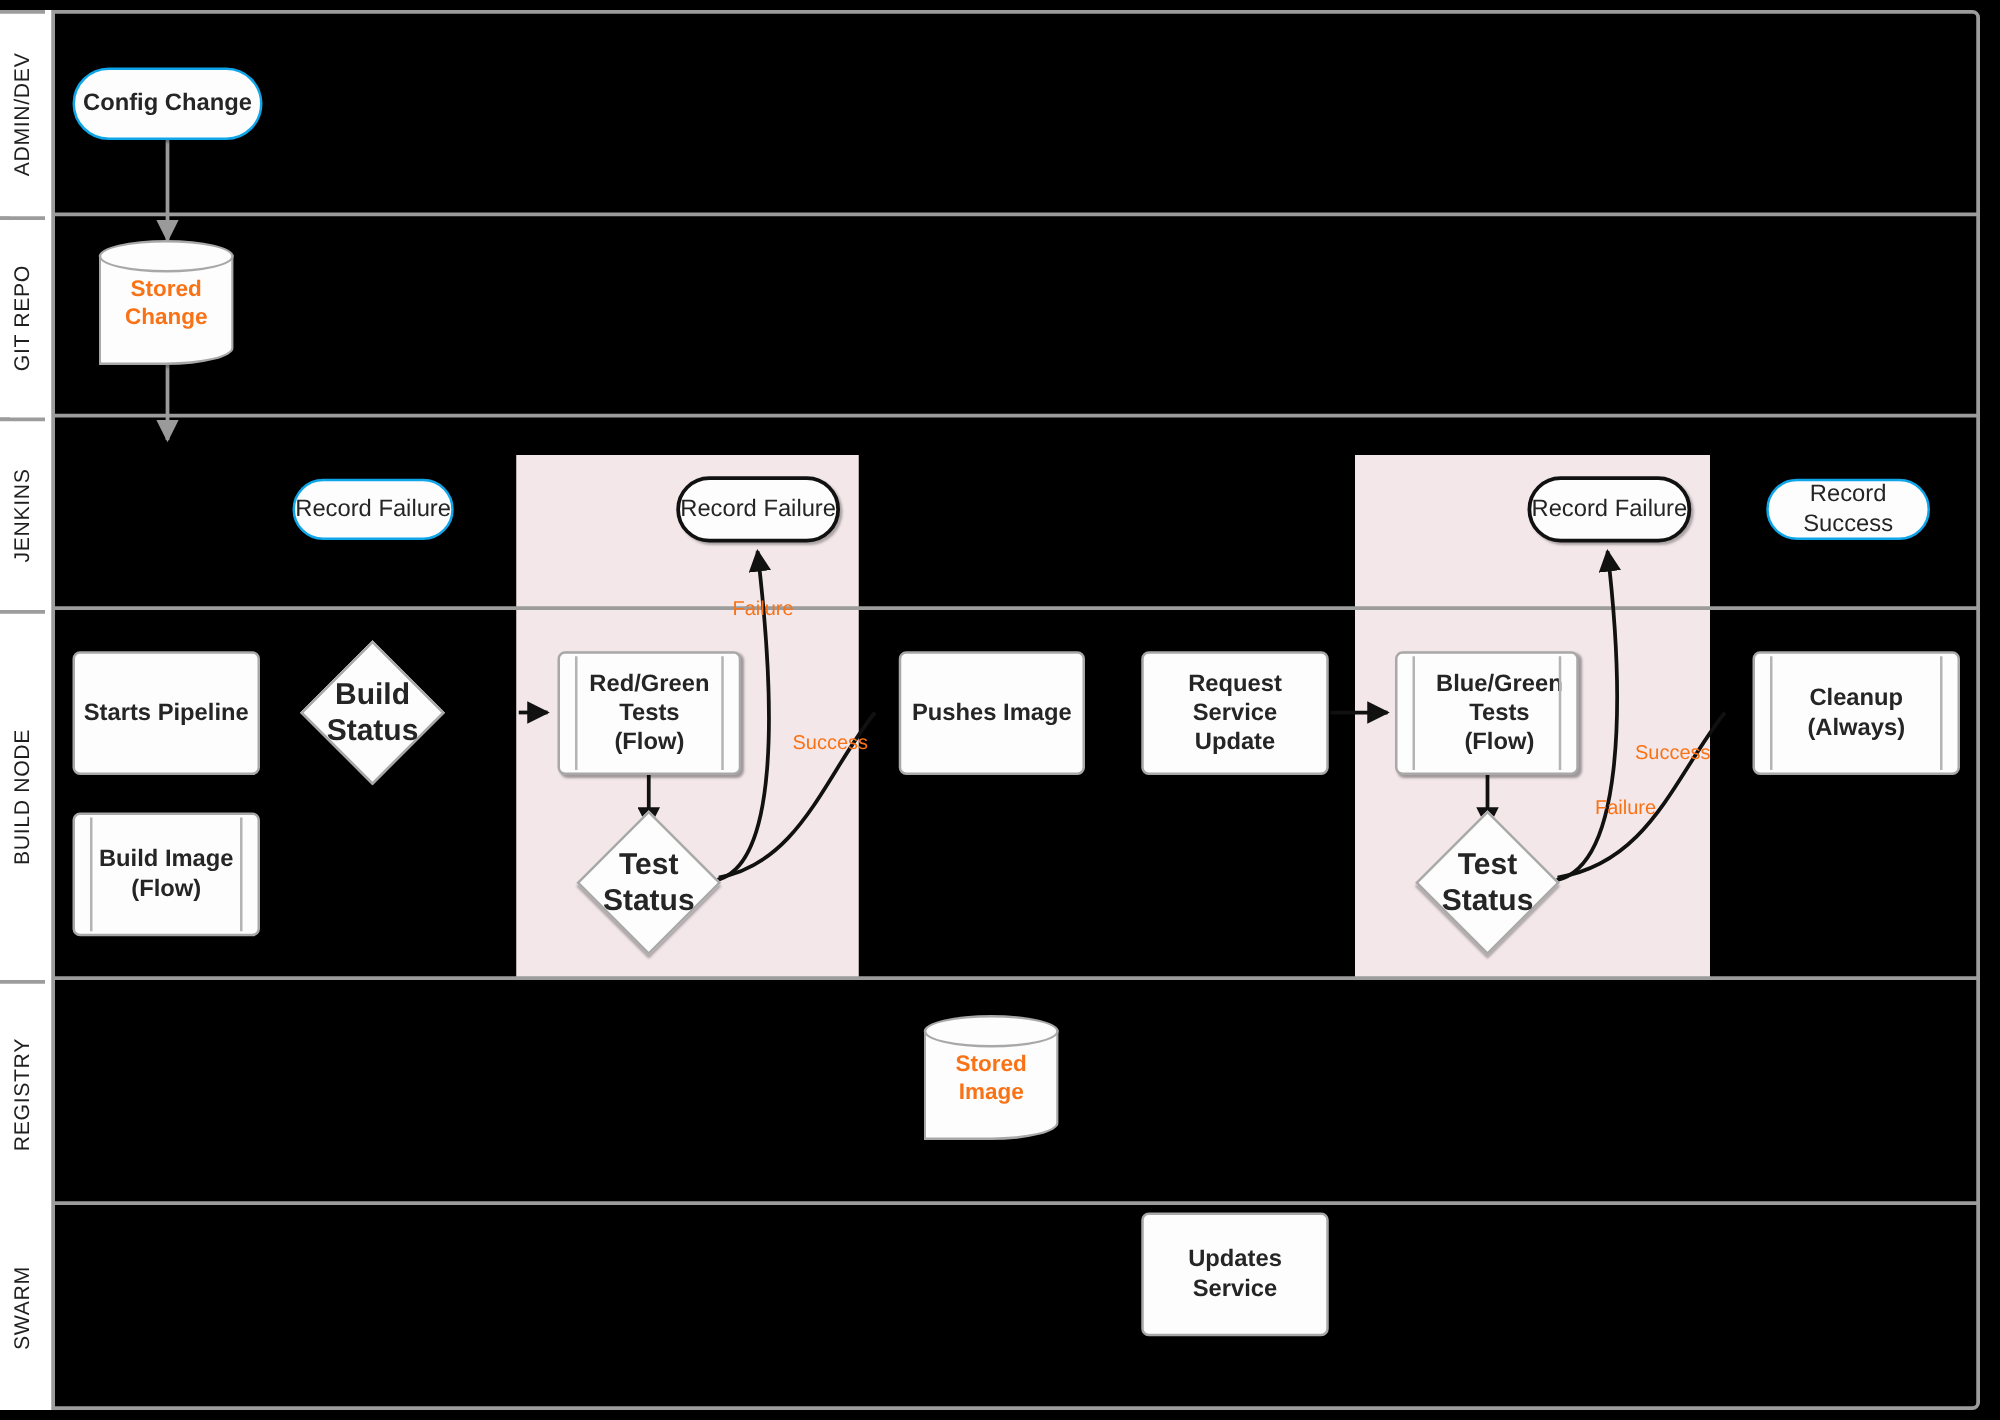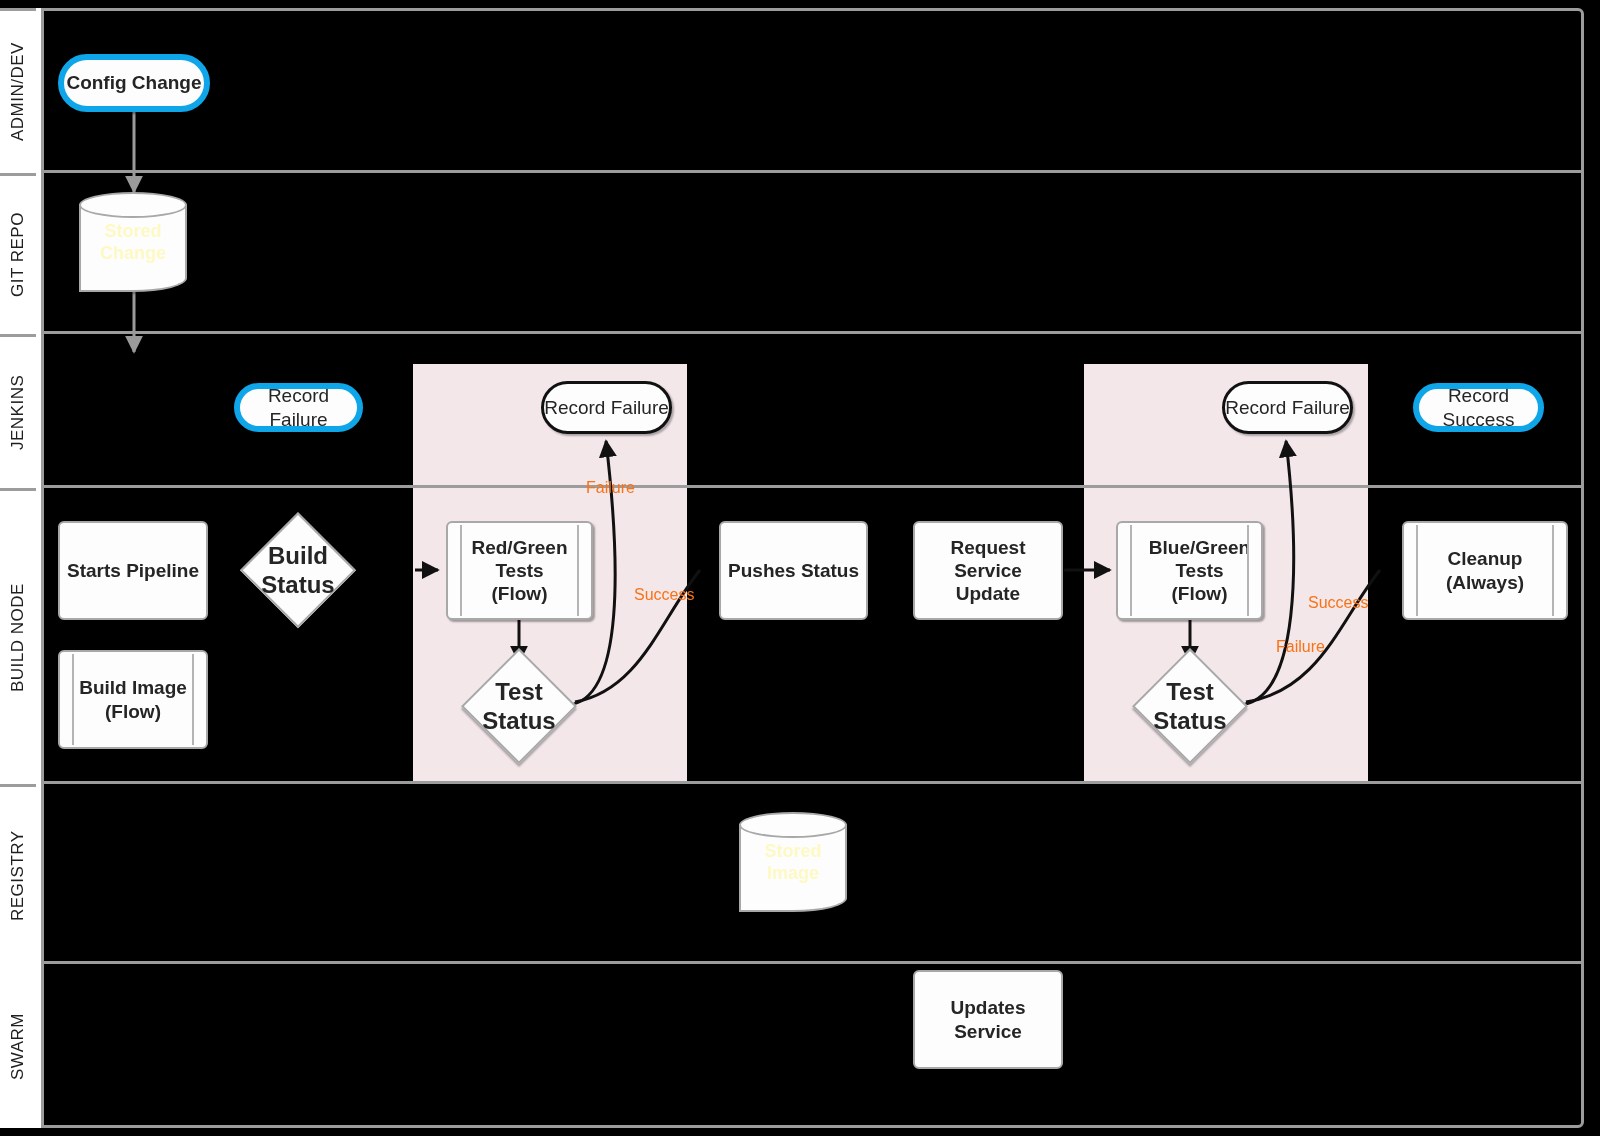--- a/index.html
+++ b/index.html
@@ -46,21 +46,21 @@
   .node.task{border-radius:6px;font-weight:bold;font-size:19px;}
   .node.sub{border-radius:6px;font-weight:bold;font-size:19px;}
   .node.sub::before,.node.sub::after{
     content:"";position:absolute;top:2px;bottom:2px;width:0;
     border-left:2px solid #b4b4b4;
   }
   .node.sub::before{left:12px;}
   .node.sub::after{right:12px;}
   .node.event{
     border-radius:999px;font-weight:normal;font-size:19px;
-    border:6px solid #0ea5e9;
+    border:2px solid #0ea5e9;
   }
   .node.event.start{font-weight:bold;}
   .node.event.thick{border:3px solid #111;box-shadow:2px 2px 2px rgba(0,0,0,.3);}
   .node.gateway{
     border:none;background:transparent;box-shadow:none;
     font-weight:bold;font-size:24px;
   }
   .gw-face{
     position:absolute;left:50%;top:50%;width:72%;height:72%;
     transform:translate(-50%,-50%) rotate(45deg);
@@ -78,21 +78,21 @@
     box-shadow:2px 2px 2px rgba(0,0,0,.3);
   }
   .store .top{
     position:absolute;left:0;right:0;top:0;height:26px;
     background:#fdfdfd;border:2px solid #a8a8a8;border-radius:50%;
     box-sizing:border-box;
   }
   .store .lbl{
     position:absolute;left:0;right:0;top:0;bottom:0;
     display:flex;flex-direction:column;align-items:center;justify-content:center;
-    font-weight:bold;font-size:18px;color:#fef9c3;text-align:center;line-height:1.25;
+    font-weight:bold;font-size:18px;color:#f97316;text-align:center;line-height:1.25;
     z-index:3;
   }
 
   
   #edges{position:absolute;left:0;top:0;width:1600px;height:1136px;pointer-events:none;}
   .elabel{
     position:absolute;color:#f97316;font-size:16px;white-space:nowrap;
   }
 </style>
 </head>
@@ -173,21 +173,21 @@
 
   <div class="node sub" style="left:58px;top:650px;width:150px;height:99px;">Build Image<br>(Flow)</div>
 
   <div class="node sub" style="left:446px;top:521px;width:147px;height:99px;">Red/Green<br>Tests<br>(Flow)</div>
 
   <div class="node gateway" style="left:465px;top:652px;width:108px;height:108px;">
     <span class="gw-face"></span>
     <span class="gw-label">Test<br>Status</span>
   </div>
 
-  <div class="node task" style="left:719px;top:521px;width:149px;height:99px;">Pushes Status</div>
+  <div class="node task" style="left:719px;top:521px;width:149px;height:99px;">Pushes Image</div>
 
   <div class="node task" style="left:913px;top:521px;width:150px;height:99px;">Request Service<br>Update</div>
 
   <div class="node sub" style="left:1116px;top:521px;width:147px;height:99px;padding-left:20px;">Blue/Green<br>Tests<br>(Flow)</div>
 
   <div class="node gateway" style="left:1136px;top:652px;width:108px;height:108px;">
     <span class="gw-face"></span>
     <span class="gw-label">Test<br>Status</span>
   </div>
 

